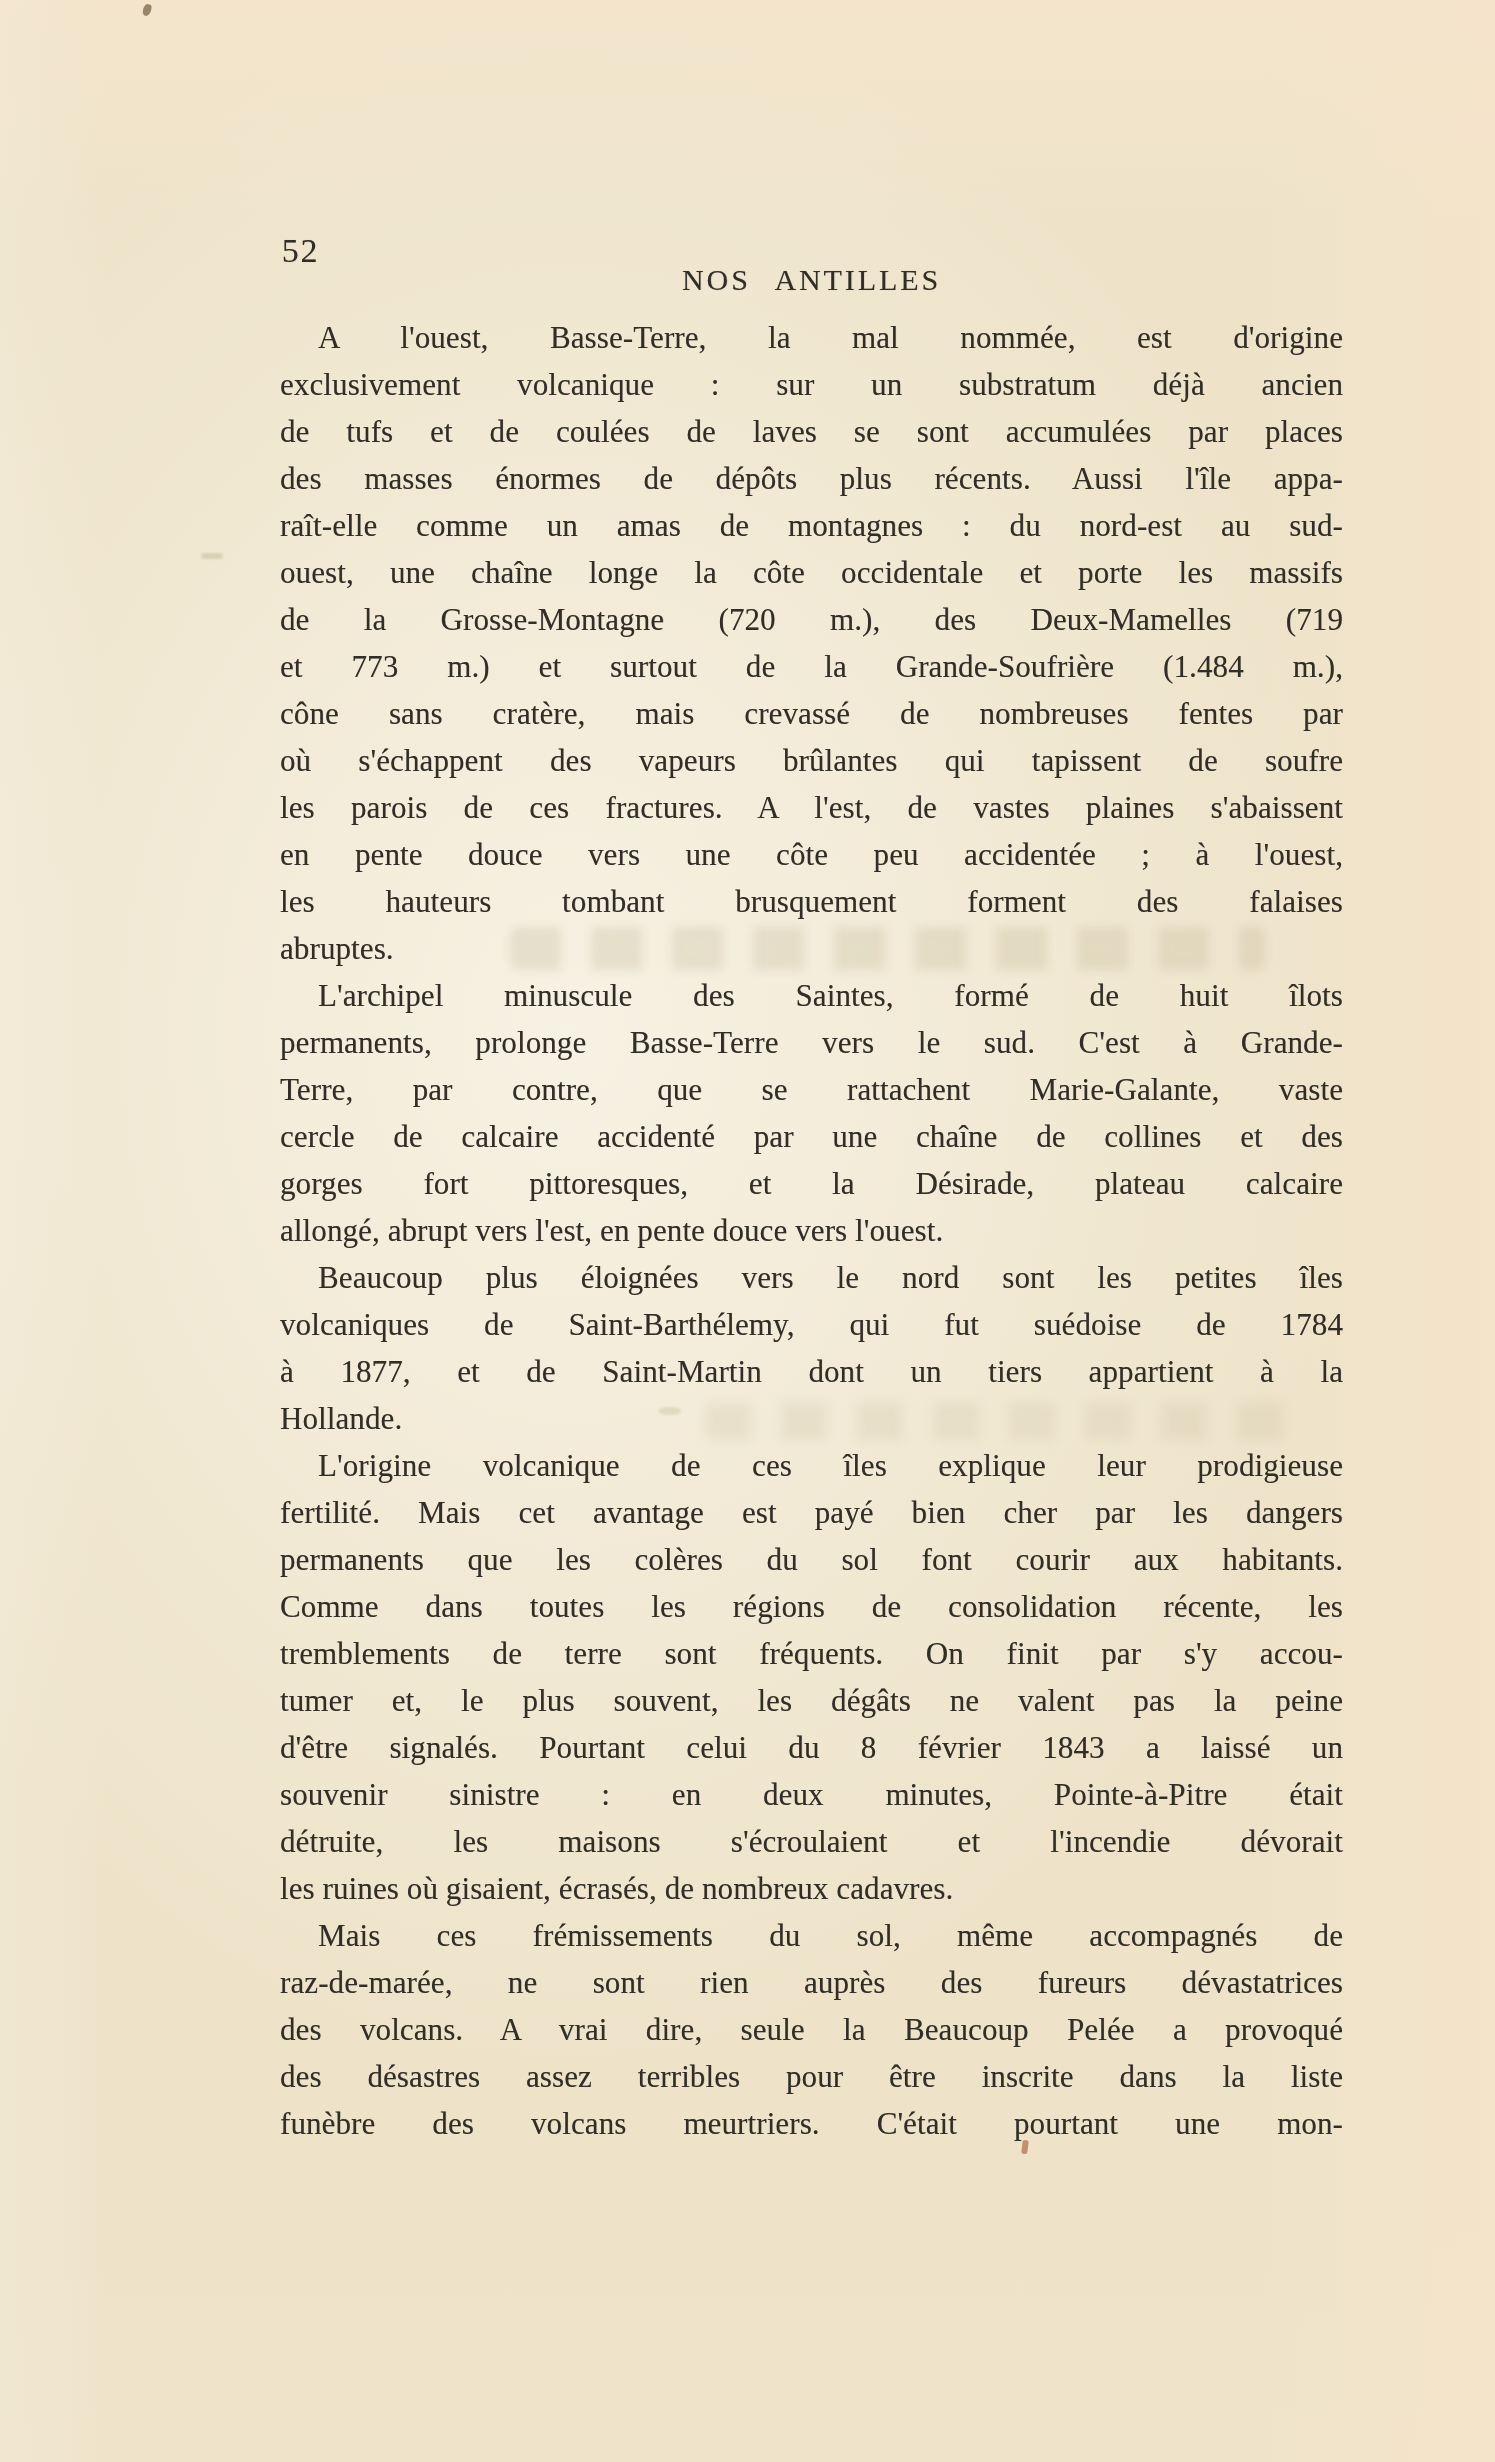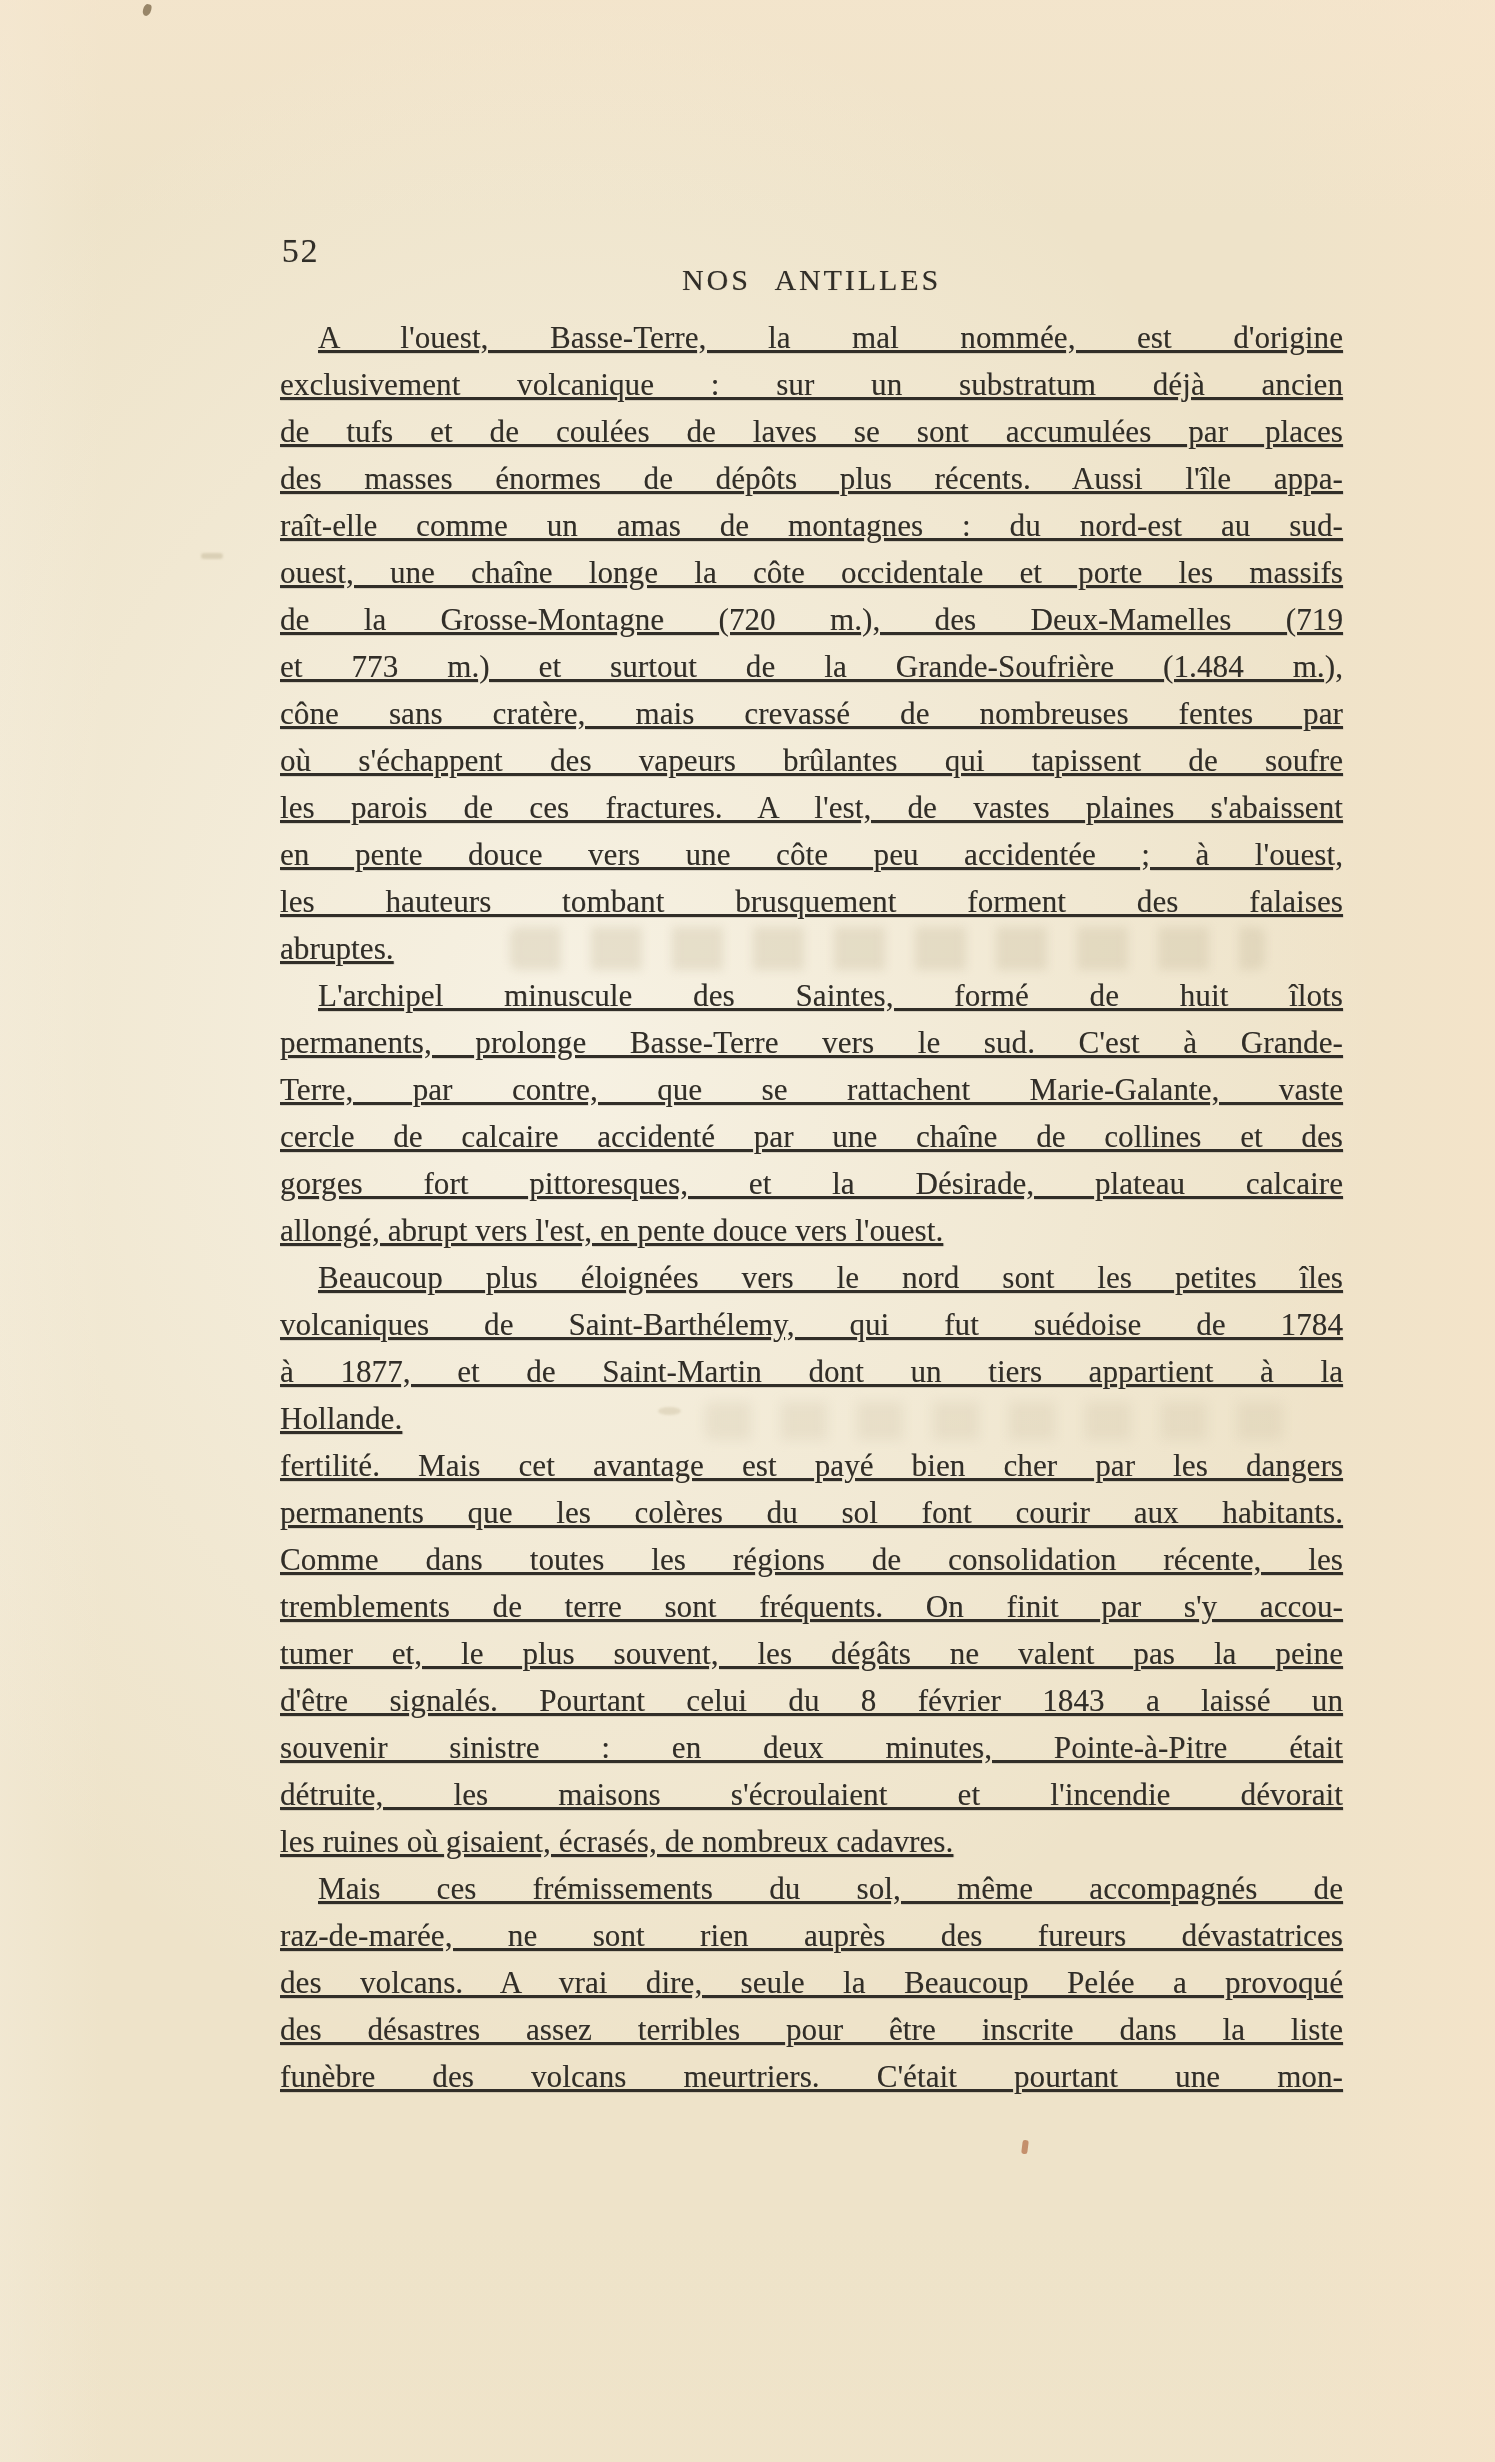--- a/index.html
+++ b/index.html
@@ -34,21 +34,21 @@
     text-shadow: 0.3px 0.4px 0.7px rgba(49,46,40,0.35);
     margin-top: 28px;
   }
 
   
   .bodytext {
     position: absolute; left: 280px; top: 314px; width: 1063px;
     font-size: 31px; line-height: 47px; letter-spacing: 0.1px;
     text-shadow: 0.3px 0.4px 0.6px rgba(49,46,40,0.38);
   }
-  .line { text-align: justify; text-align-last: justify; text-decoration: underline; }
+  .line { text-align: justify; text-align-last: justify; }
   .line.first { text-indent: 38px; }
   .line.last { text-align-last: left; }
 
   
   .speck1 {
     position: absolute; left: 143px; top: 4.1px; width: 7.5px; height: 12.4px;
     background: #7a6647; border-radius: 55% 40% 60% 50%;
     transform: rotate(14deg); opacity: 0.75;
   }
   .smudge1 {
@@ -107,20 +107,21 @@
       <div class="line first">L'archipel minuscule des Saintes, formé de huit îlots</div>
       <div class="line">permanents, prolonge Basse-Terre vers le sud. C'est à Grande-</div>
       <div class="line">Terre, par contre, que se rattachent Marie-Galante, vaste</div>
       <div class="line">cercle de calcaire accidenté par une chaîne de collines et des</div>
       <div class="line">gorges fort pittoresques, et la Désirade, plateau calcaire</div>
       <div class="line last">allongé, abrupt vers l'est, en pente douce vers l'ouest.</div>
       <div class="line first">Beaucoup plus éloignées vers le nord sont les petites îles</div>
       <div class="line">volcaniques de Saint-Barthélemy, qui fut suédoise de 1784</div>
       <div class="line">à 1877, et de Saint-Martin dont un tiers appartient à la</div>
       <div class="line last">Hollande.</div>
+      <div class="line first">L'origine volcanique de ces îles explique leur prodigieuse</div>
       <div class="line">fertilité. Mais cet avantage est payé bien cher par les dangers</div>
       <div class="line">permanents que les colères du sol font courir aux habitants.</div>
       <div class="line">Comme dans toutes les régions de consolidation récente, les</div>
       <div class="line">tremblements de terre sont fréquents. On finit par s'y accou-</div>
       <div class="line">tumer et, le plus souvent, les dégâts ne valent pas la peine</div>
       <div class="line">d'être signalés. Pourtant celui du 8 février 1843 a laissé un</div>
       <div class="line">souvenir sinistre : en deux minutes, Pointe-à-Pitre était</div>
       <div class="line">détruite, les maisons s'écroulaient et l'incendie dévorait</div>
       <div class="line last">les ruines où gisaient, écrasés, de nombreux cadavres.</div>
       <div class="line first">Mais ces frémissements du sol, même accompagnés de</div>

